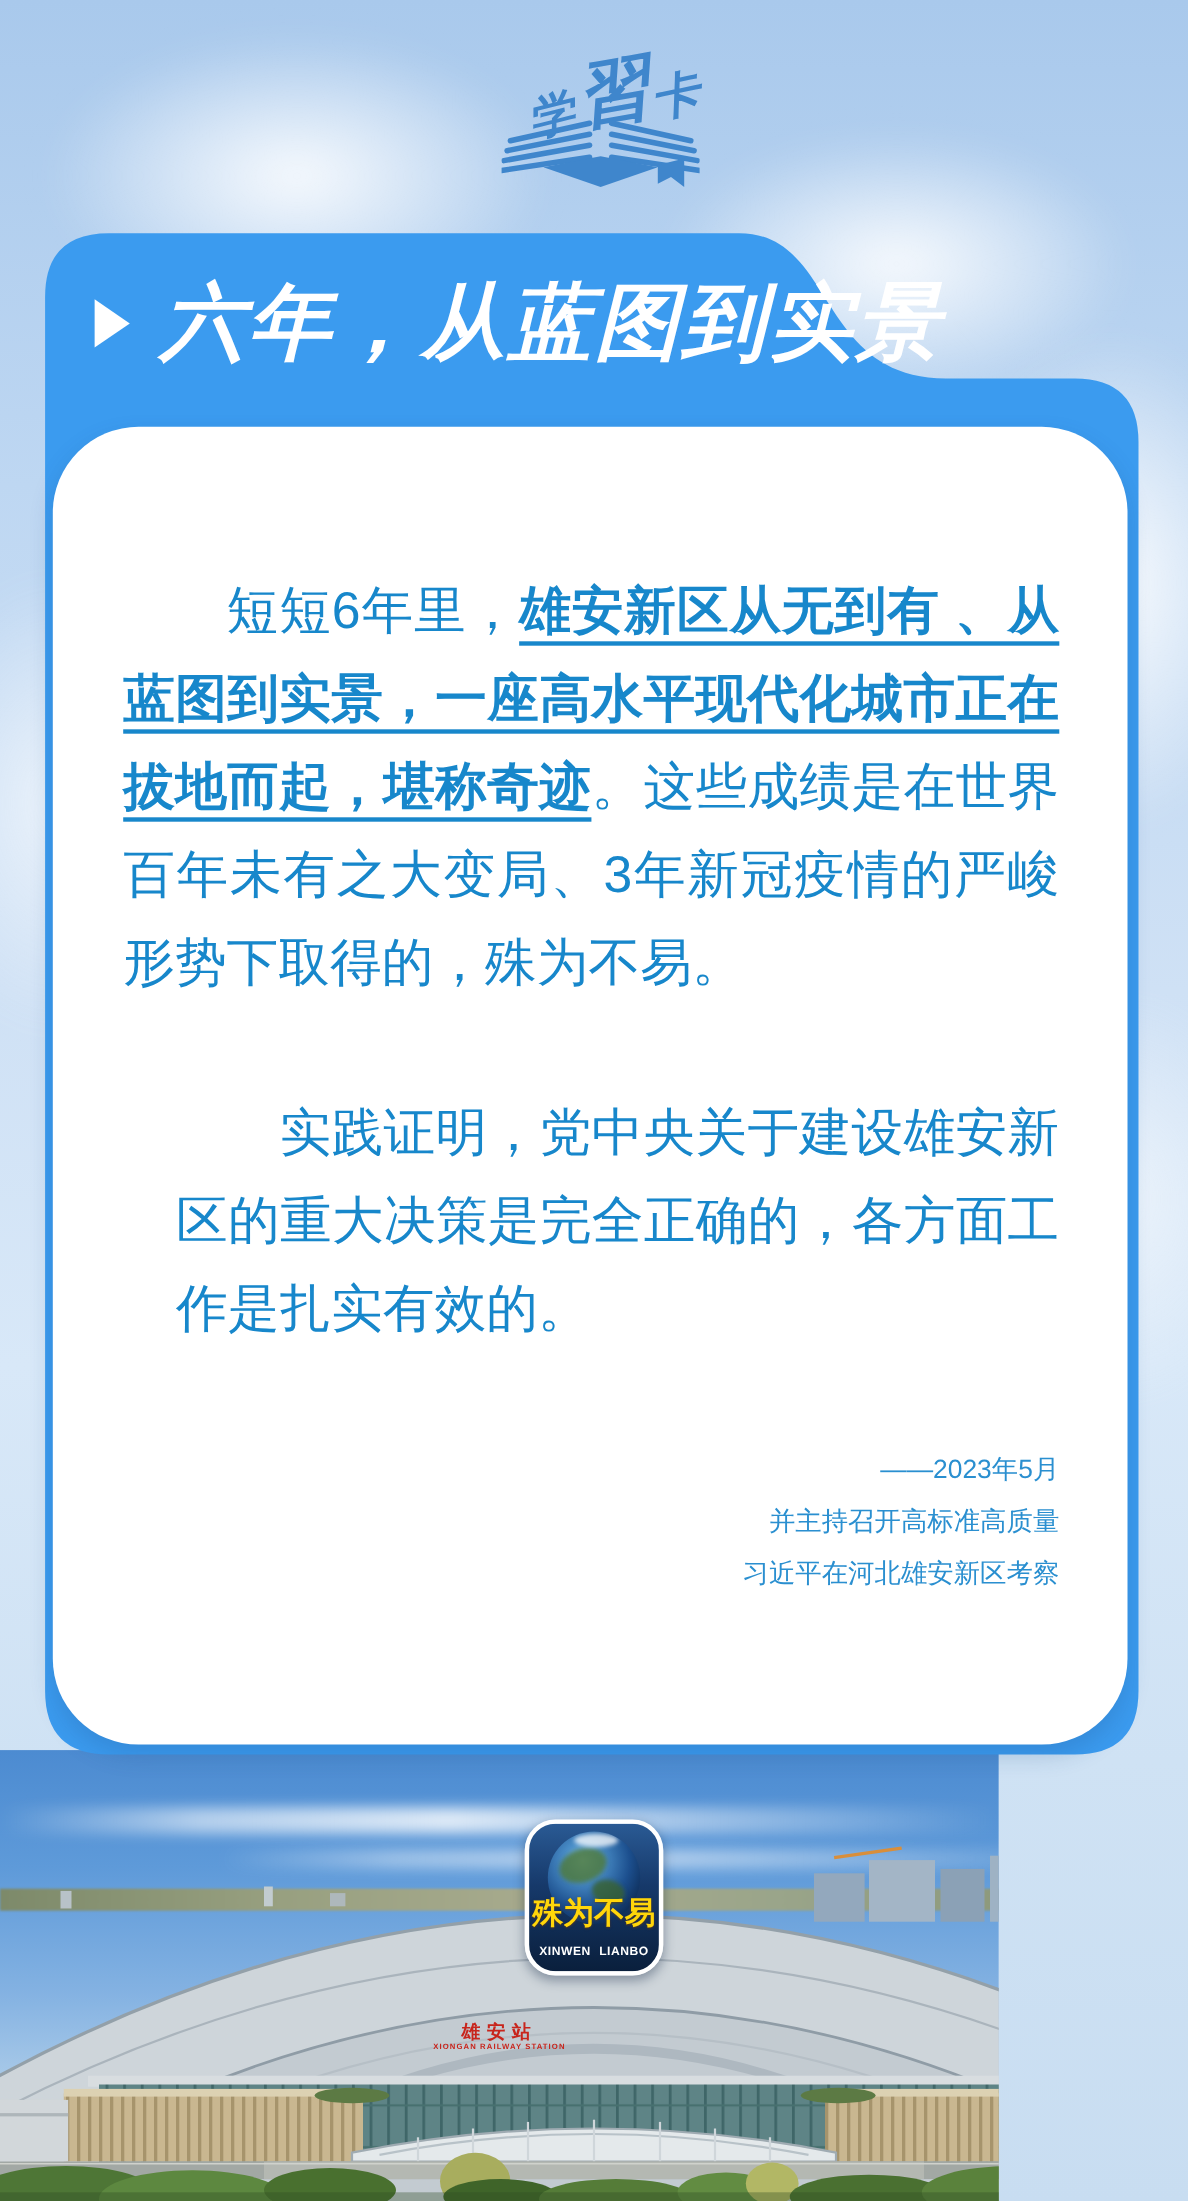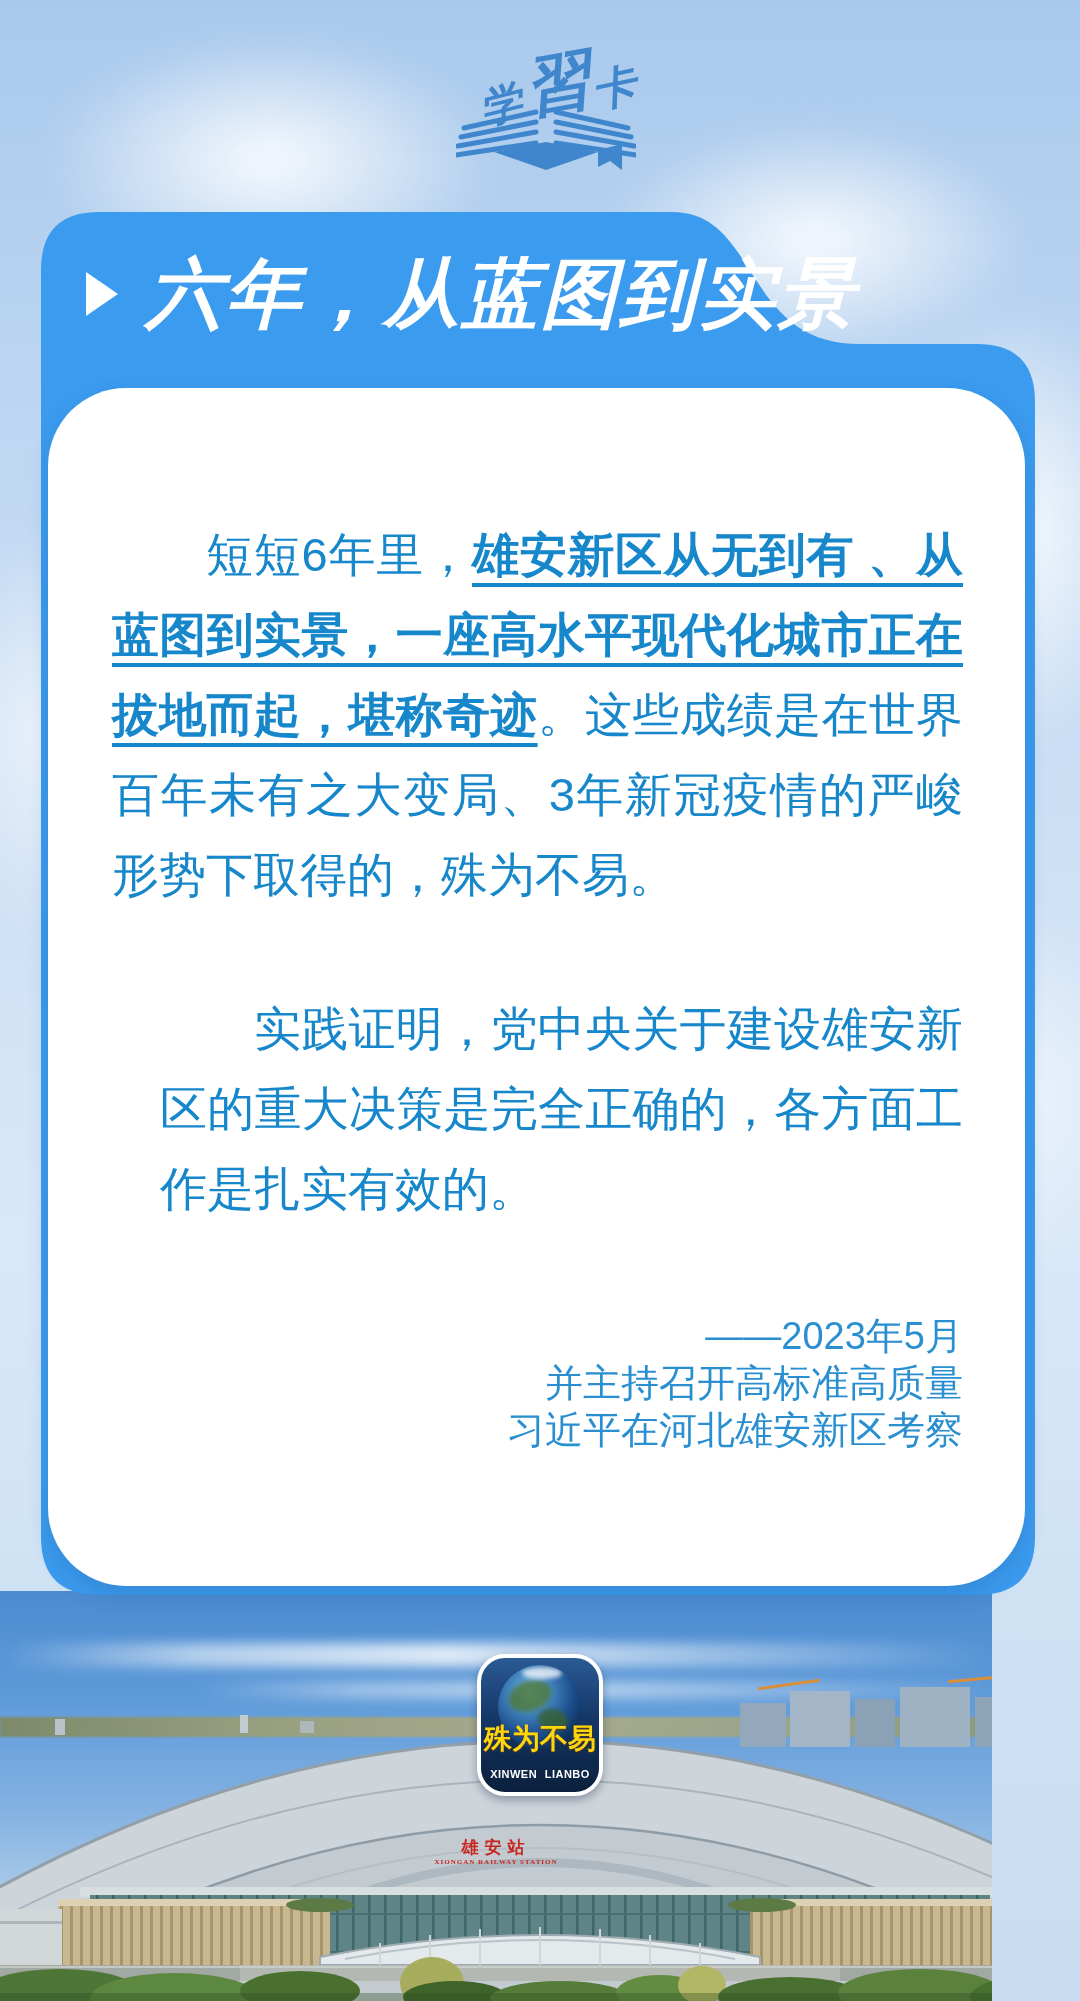--- a/index.html
+++ b/index.html
@@ -24,23 +24,23 @@
   .card-title{font-size:76px;font-weight:900;color:#ffffff;letter-spacing:3px;line-height:1;}
   
   .whitecard{position:absolute;left:48px;top:388px;width:977px;height:1198px;background:#ffffff;
              border-radius:78px;z-index:4;box-shadow:0 10px 20px rgba(30,80,140,.22);
              padding:14px 62px 0 64px;box-sizing:border-box;}
   .quote p{margin:0;font-size:47px;line-height:80px;color:#1787cb;text-align:justify;text-indent:2em;}
   .quote .p1{margin-top:113px;}
   .quote .p2{margin-top:74px;margin-left:48px;}
   .quote .em{font-weight:900;text-decoration:underline;text-decoration-thickness:4px;
              text-underline-offset:0.26em;}
-  .attribution{margin-top:84px;text-align:right;font-size:38px;line-height:47px;color:#2a8fd0;}
-  
-  .photo{position:absolute;left:0;top:1591px;width:992px;height:410px;overflow:hidden;z-index:1;font-family:Liberation Serif, serif;}
+  .attribution{margin-top:84px;text-align:right;font-size:24px;line-height:47px;color:#2a8fd0;}
+  
+  .photo{position:absolute;left:0;top:1591px;width:908px;height:410px;overflow:hidden;z-index:1;}
   .photo-sky{position:absolute;inset:0;
              background:linear-gradient(180deg,#4c8bd1 0%,#5e9ad9 26%,#84b2e2 54%,#aecde9 76%,#c9def0 100%);}
   .streak{position:absolute;filter:blur(6px);
           background:linear-gradient(90deg,transparent,rgba(255,255,255,.55) 20%,rgba(255,255,255,.8) 45%,rgba(255,255,255,.4) 72%,transparent);}
   .land{position:absolute;left:0;top:126px;width:100%;height:20px;filter:blur(1px);
         background:linear-gradient(90deg,#7d8a6a 0%,#98a080 28%,#a8ab8e 55%,#9aa58a 78%,#8e9a7c 100%);}
   .db{position:absolute;}
   .crane{position:absolute;height:3px;background:#d98e3a;}
   .station-svg{position:absolute;inset:0;}
   .sign{position:absolute;left:0;top:248px;width:100%;text-align:center;z-index:2;}

